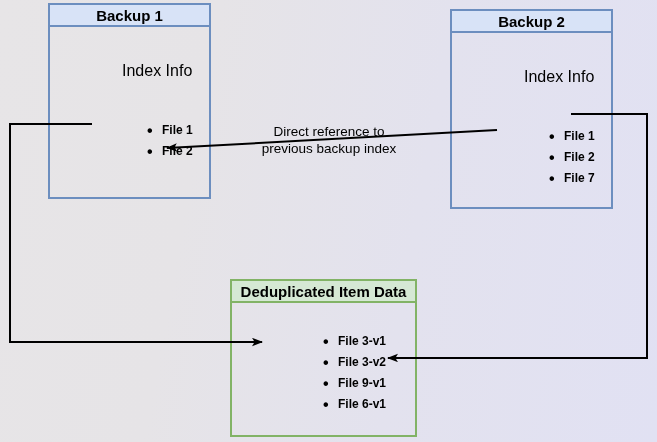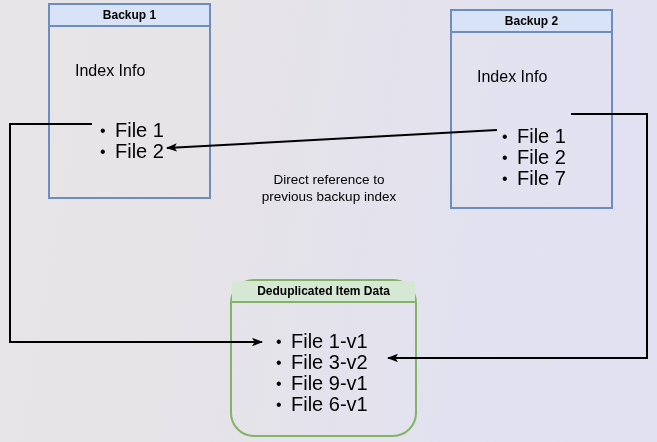--- a/index.html
+++ b/index.html
@@ -24,79 +24,79 @@
     position: absolute;
     box-sizing: border-box;
     border: 2px solid #6c8ebf;
     background: transparent;
   }
   .node .node-header {
     box-sizing: border-box;
     height: 22px;
     line-height: 21px;
     text-align: center;
-    font-size: 12px;
+    font-size: 15px;
     font-weight: bold;
     color: #000;
     background: #d8e3f7;
     border-bottom: 2px solid #6c8ebf;
   }
   .node .node-body {
     position: relative;
     height: calc(100% - 22px);
+    margin-left: 47px;
   }
 
   .node.green {
     border-color: #82b366;
-    border-radius: 24px;
   }
   .node.green .node-header {
     background: #d5e8d4;
     border-bottom-color: #82b366;
   }
 
   
   .index-label {
     position: absolute;
     font-size: 16px;
     color: #000;
     white-space: nowrap;
   }
   .bullets {
     position: absolute;
     margin: 0;
     padding: 0;
     list-style: none;
   }
   .bullets li {
-    font-size: 20px;
+    font-size: 12px;
     color: #000;
     line-height: 21px;
     white-space: nowrap;
     position: relative;
     padding-left: 17px;
+    font-weight: bold;
   }
   .bullets li::before {
     content: "\2022";
     position: absolute;
     left: 2px;
     top: 0;
     font-size: 16px;
     line-height: 21px;
   }
 
   
   .caption {
     position: absolute;
     font-size: 13.5px;
     line-height: 17px;
     color: #000;
     text-align: center;
     white-space: pre-line;
-    margin-top: 48px;
   }
 
   
   #connectors {
     position: absolute;
     left: 0;
     top: 0;
     width: 657px;
     height: 442px;
     pointer-events: none;
@@ -127,21 +127,21 @@
         <li>File 2</li>
         <li>File 7</li>
       </ul>
     </div>
   </div>
 
   <div class="node green" id="node-dedup" style="left:230px; top:279px; width:187px; height:158px;">
     <div class="node-header">Deduplicated Item Data</div>
     <div class="node-body">
       <ul class="bullets" style="left:42px; top:28px;">
-        <li>File 1-v1</li>
+        <li>File 3-v1</li>
         <li>File 3-v2</li>
         <li>File 9-v1</li>
         <li>File 6-v1</li>
       </ul>
     </div>
   </div>
 
   <div class="caption" style="left:254px; top:123px; width:150px;">Direct reference to
 previous backup index</div>
 

